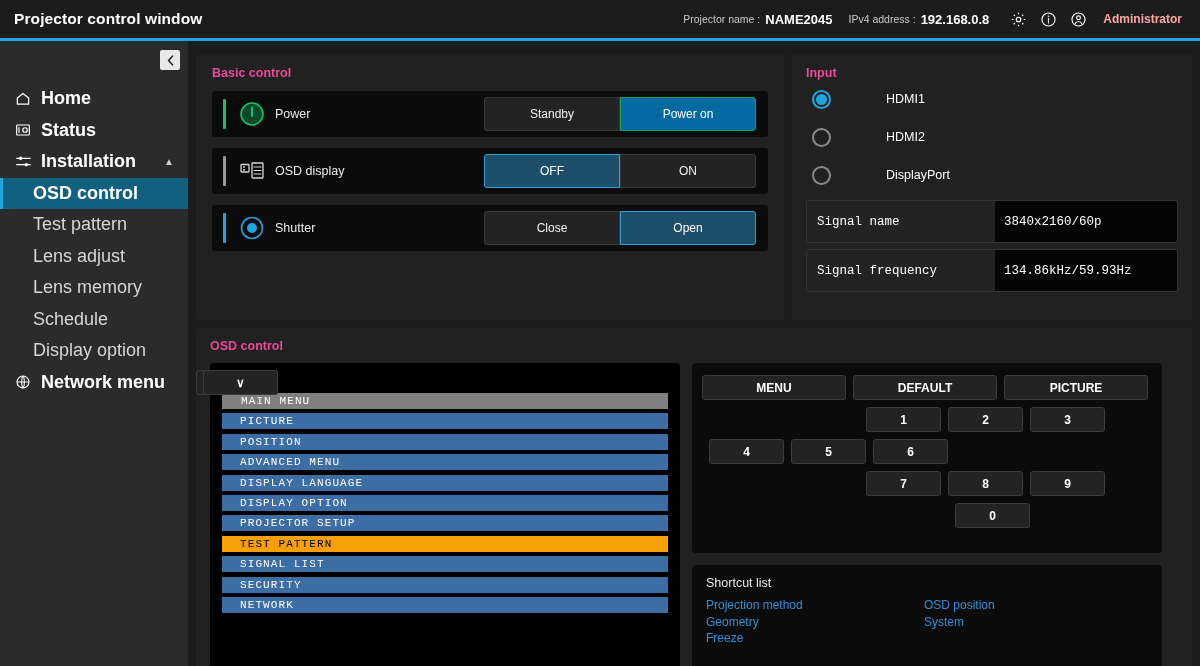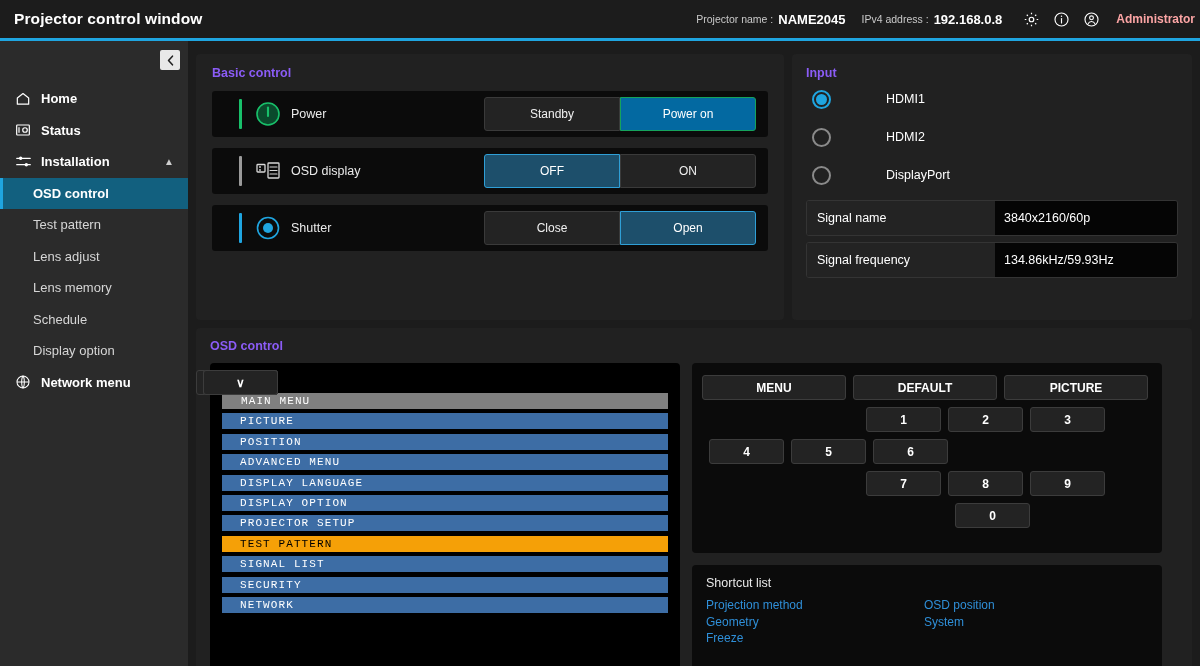--- a/index.html
+++ b/index.html
@@ -17,21 +17,21 @@
     background: #1c1c1c;
     display: flex; align-items: center;
     border-bottom: 3px solid #1fa5e0;
   }
   .app-title {
     font-size: 15.5px; font-weight: bold; color: #ffffff;
     margin-left: 14px; letter-spacing: .1px;
   }
   .header-right {
     margin-left: auto; display: flex; align-items: center;
-    margin-right: 5px; height: 100%;
+    margin-right: 18px; height: 100%;
   }
   .hdr-label { font-size: 10.5px; color: #c9c9c9; margin-right: 5px; }
   .hdr-value { font-size: 13px; color: #ffffff; font-weight: bold; margin-right: 16px; }
   .hdr-icon {
     width: 26px; height: 26px; display: flex; align-items: center; justify-content: center;
     color: #ffffff; margin-right: 4px;
   }
   .hdr-user { font-size: 12px; color: #fca5a5; margin-left: 8px; font-weight: bold; }
 
   
@@ -48,42 +48,42 @@
   }
   .nav { position: absolute; top: 42px; left: 0; width: 188px; }
   .nav-item {
     height: 31.5px; display: flex; align-items: center;
     padding-left: 13px; position: relative; cursor: pointer;
   }
   .nav-item .nav-ico {
     width: 20px; height: 18px; display: flex; align-items: center; justify-content: center;
     color: #ffffff; margin-right: 8px; flex: 0 0 20px;
   }
-  .nav-label { font-size: 13px; color: #ffffff; font-weight: bold; }
+  .nav-label { font-size: 18px; color: #ffffff; font-weight: bold; }
   .nav-item.sub { padding-left: 33px; height: 31.5px; }
   .nav-item.sub .nav-label { font-weight: normal; color: #d6d6d6; }
   .nav-item.active { background: #12607f; }
   .nav-item.active::before {
     content: ""; position: absolute; left: 0; top: 0;
     width: 3px; height: 100%; background: #1fa5e0;
   }
   .nav-item.active .nav-label { color: #ffffff; font-weight: bold; }
   .chev { margin-left: auto; margin-right: 14px; color: #cfcfcf; font-size: 10px; }
 
   
   .main { position: absolute; top: 41px; left: 188px; width: 1012px; height: 625px; }
 
   .panel { background: #212121; border-radius: 4px; }
-  .panel-title { font-size: 12.5px; font-weight: bold; color: #8b5cf6; }
+  .panel-title { font-size: 12.5px; font-weight: bold; color: #ec4899; }
 
   
   .basic-panel { position: absolute; left: 8px; top: 13px; width: 588px; height: 266px; padding: 12px 16px 0 16px; }
   .ctrl-row {
     height: 46px; background: #0b0b0b; border-radius: 3px;
-    display: flex; align-items: center; margin-top: 11px; padding-left: 16px;
+    display: flex; align-items: center; margin-top: 11px; padding-left: 0;
     position: relative;
   }
   .accent-bar { width: 3px; height: 30px; margin-left: 11px; border-radius: 1px; }
   .row-ico { width: 34px; display: flex; align-items: center; justify-content: center; margin-left: 9px; }
   .row-label { font-size: 12.5px; color: #eaeaea; margin-left: 6px; }
   .seg { margin-left: auto; margin-right: 12px; display: flex; }
   .seg button {
     width: 136px; height: 34px; font-size: 12px; color: #f0f0f0;
     background: #232323; border: 1px solid #3a3a3a; cursor: pointer;
     font-family: "Liberation Sans", sans-serif;
@@ -99,22 +99,23 @@
   .radio {
     width: 19px; height: 19px; border-radius: 50%;
     border: 2px solid #8a8a8a; background: transparent;
     display: flex; align-items: center; justify-content: center;
     margin-left: 6px; margin-right: 14px; flex: 0 0 19px;
   }
   .radio.on { border-color: #1fa5e0; }
   .radio.on::after { content: ""; width: 11px; height: 11px; border-radius: 50%; background: #1fa5e0; }
   .radio-label { font-size: 12.5px; color: #ffffff; margin-left: 41px; }
   .sig-row {
-    display: flex; height: 36px; margin-top: 6px; border-radius: 3px; overflow: hidden;
+    display: flex; height: 43px; margin-top: 6px; border-radius: 3px; overflow: hidden;
     border: 1px solid #343434;
+    font-family: Liberation Mono, monospace;
   }
   .sig-key { width: 188px; background: #232323; display: flex; align-items: center; padding-left: 10px;
              font-size: 12.5px; color: #ffffff; }
   .sig-val { flex: 1; background: #050505; display: flex; align-items: center; padding-left: 9px;
              font-size: 12.5px; color: #ffffff; }
 
   
   .osd-panel { position: absolute; left: 8px; top: 287px; width: 996px; height: 379px; padding: 11px 14px 0 14px; }
   .osd-inner { display: flex; margin-top: 10px; }
 

